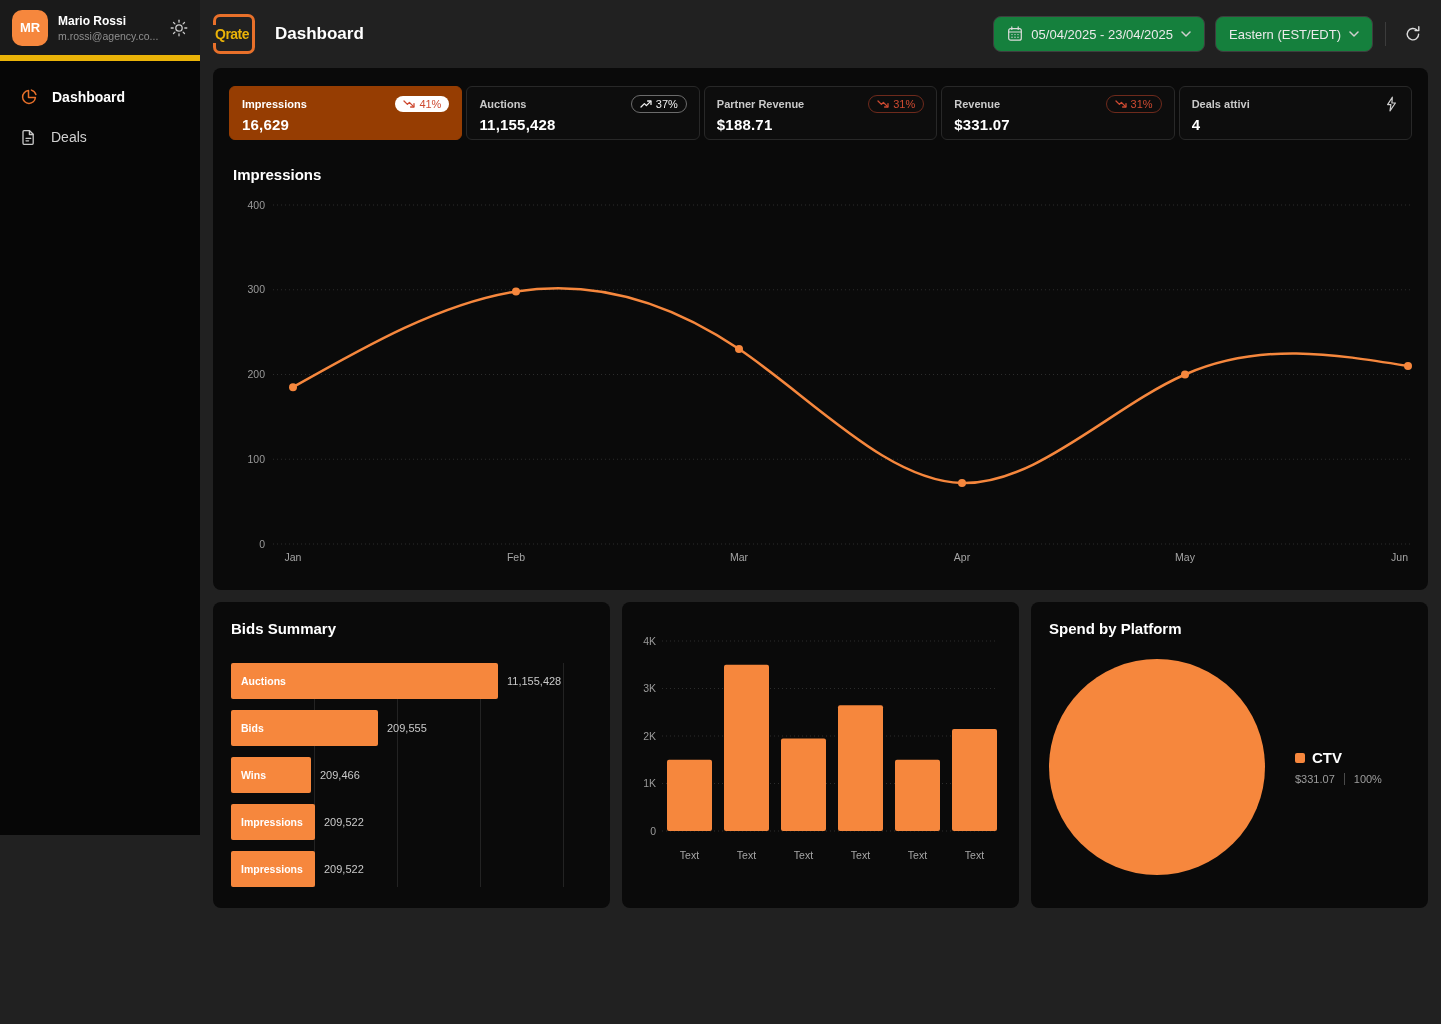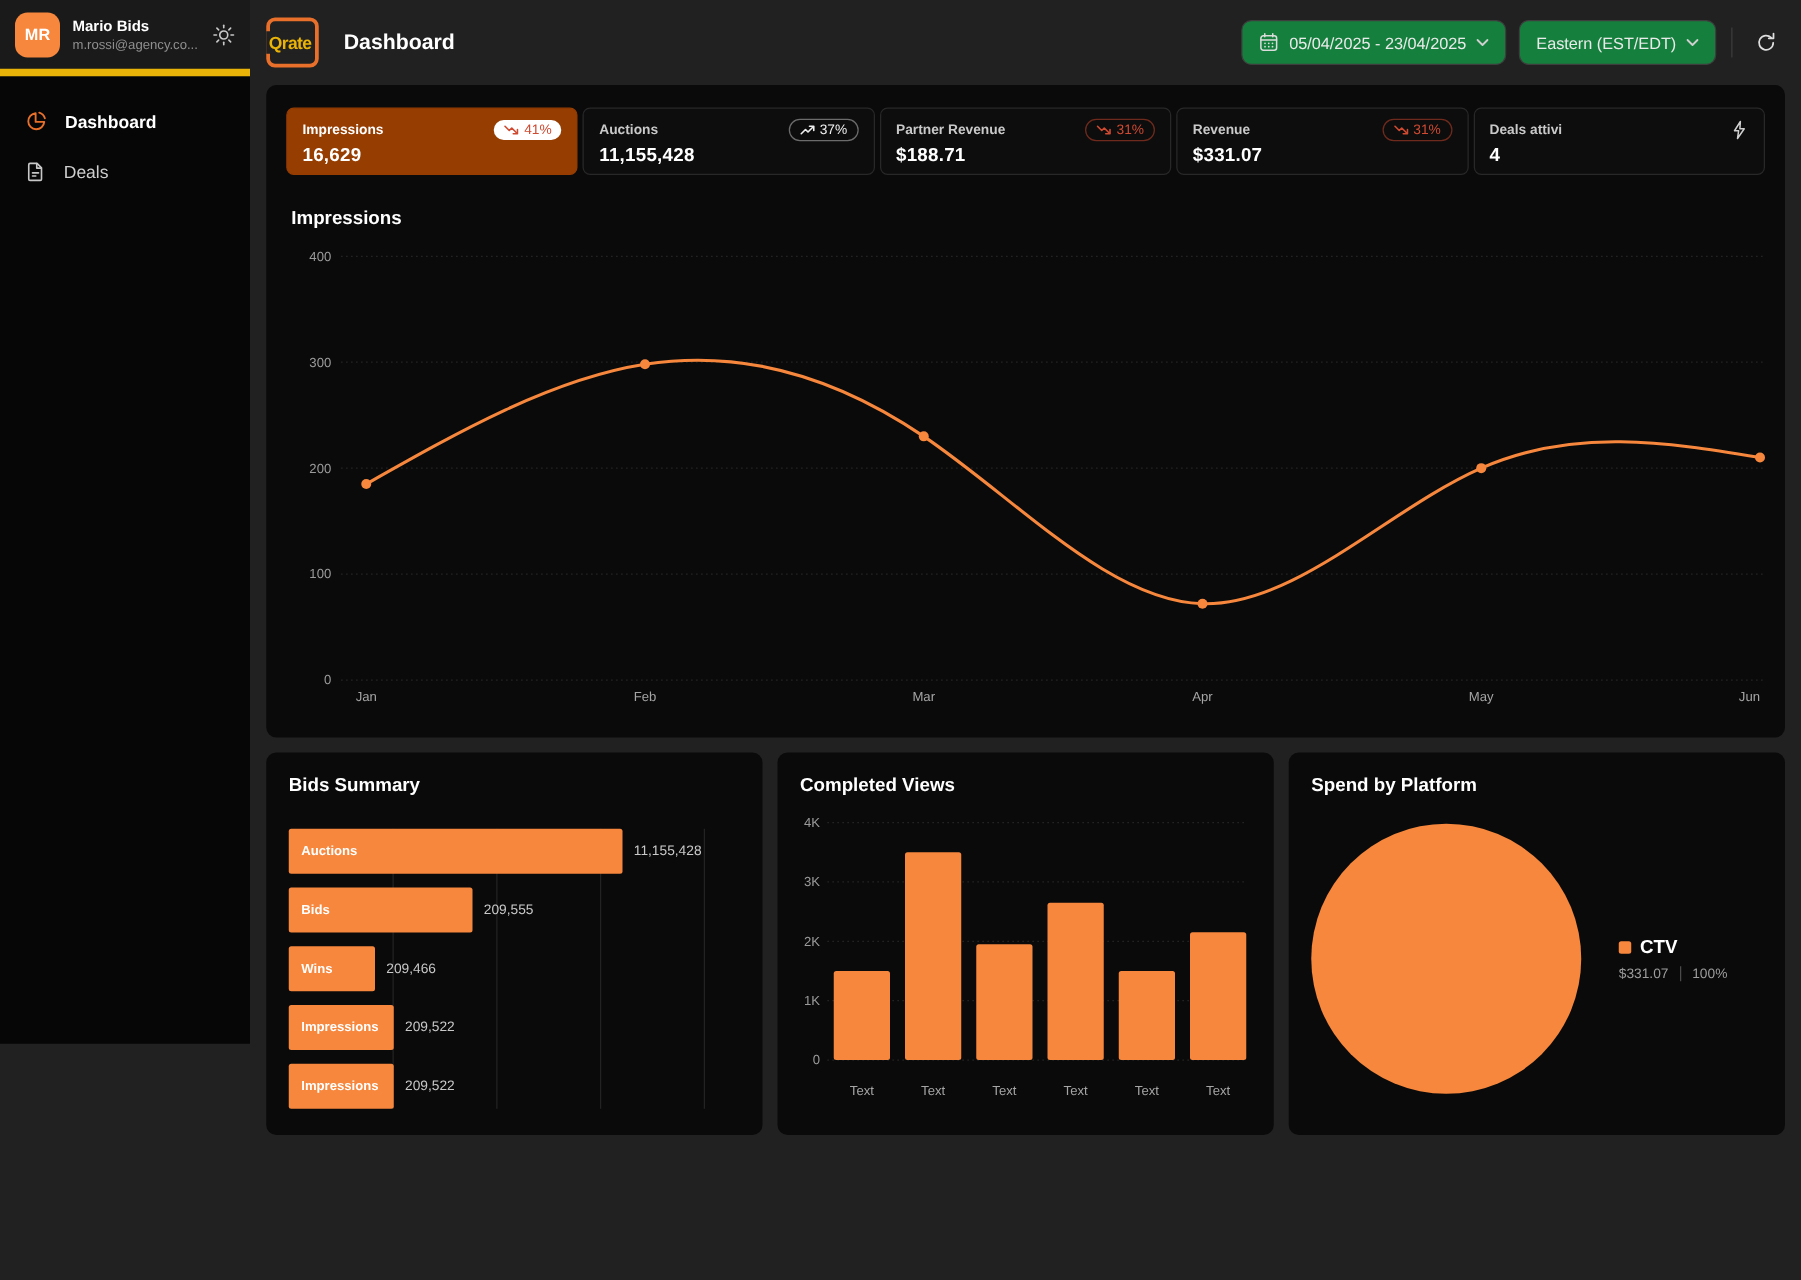--- a/index.html
+++ b/index.html
@@ -107,21 +107,21 @@
   .legend-row2 { display:flex; align-items:center; gap:9px; margin-top:7px; font-size:11px; color:#9d9d9d; }
   .legend-sep { width:1px; height:12px; background:#4a4a4a; }
 </style>
 </head>
 <body>
 
 <aside class="sidebar">
   <div class="user-section">
     <div class="avatar">MR</div>
     <div class="user-meta">
-      <div class="user-name">Mario Bids</div>
+      <div class="user-name">Mario Rossi</div>
       <div class="user-email">m.rossi@agency.co...</div>
     </div>
     <span class="theme-btn">
       <svg width="18" height="18" viewBox="0 0 18 18">
         <g stroke="#c8c8c8" stroke-width="1.3" fill="none" stroke-linecap="round">
           <circle cx="9" cy="9" r="3.2"></circle>
           <line x1="9" y1="1.2" x2="9" y2="3.2"></line>
             <line x1="9" y1="14.8" x2="9" y2="16.8"></line>
           <line x1="1.2" y1="9" x2="3.2" y2="9"></line>
             <line x1="14.8" y1="9" x2="16.8" y2="9"></line>
@@ -328,21 +328,21 @@
                 </div>
                 <span class="bids-value">11,155,428</span>
               </div>
               <div class="bids-row">
                 <div class="bids-bar" style="width: 147px;">
                   <span>Bids</span>
                 </div>
                 <span class="bids-value">209,555</span>
               </div>
               <div class="bids-row">
-                <div class="bids-bar" style="width: 69px;">
+                <div class="bids-bar" style="width: 80px;">
                   <span>Wins</span>
                 </div>
                 <span class="bids-value">209,466</span>
               </div>
               <div class="bids-row">
                 <div class="bids-bar" style="width: 84px;">
                   <span>Impressions</span>
                 </div>
                 <span class="bids-value">209,522</span>
               </div>
@@ -350,21 +350,20 @@
                 <div class="bids-bar" style="width: 84px;">
                   <span>Impressions</span>
                 </div>
                 <span class="bids-value">209,522</span>
               </div>
             </div>
         </div>
       </section>
 
       <section class="card">
-        <h2 class="section-title">Completed Views</h2>
         <svg id="views-chart" width="360" height="250" viewBox="0 0 360 250" style="margin-top:2px">
             <line x1="22" y1="19" x2="358" y2="19" class="grid"></line>
             <text x="16" y="22.5" class="tick" text-anchor="end">4K</text>
             <line x1="22" y1="66.5" x2="358" y2="66.5" class="grid"></line>
             <text x="16" y="70" class="tick" text-anchor="end">3K</text>
             <line x1="22" y1="114" x2="358" y2="114" class="grid"></line>
             <text x="16" y="117.5" class="tick" text-anchor="end">2K</text>
             <line x1="22" y1="161.5" x2="358" y2="161.5" class="grid"></line>
             <text x="16" y="165" class="tick" text-anchor="end">1K</text>
             <line x1="22" y1="209" x2="358" y2="209" class="grid"></line>

